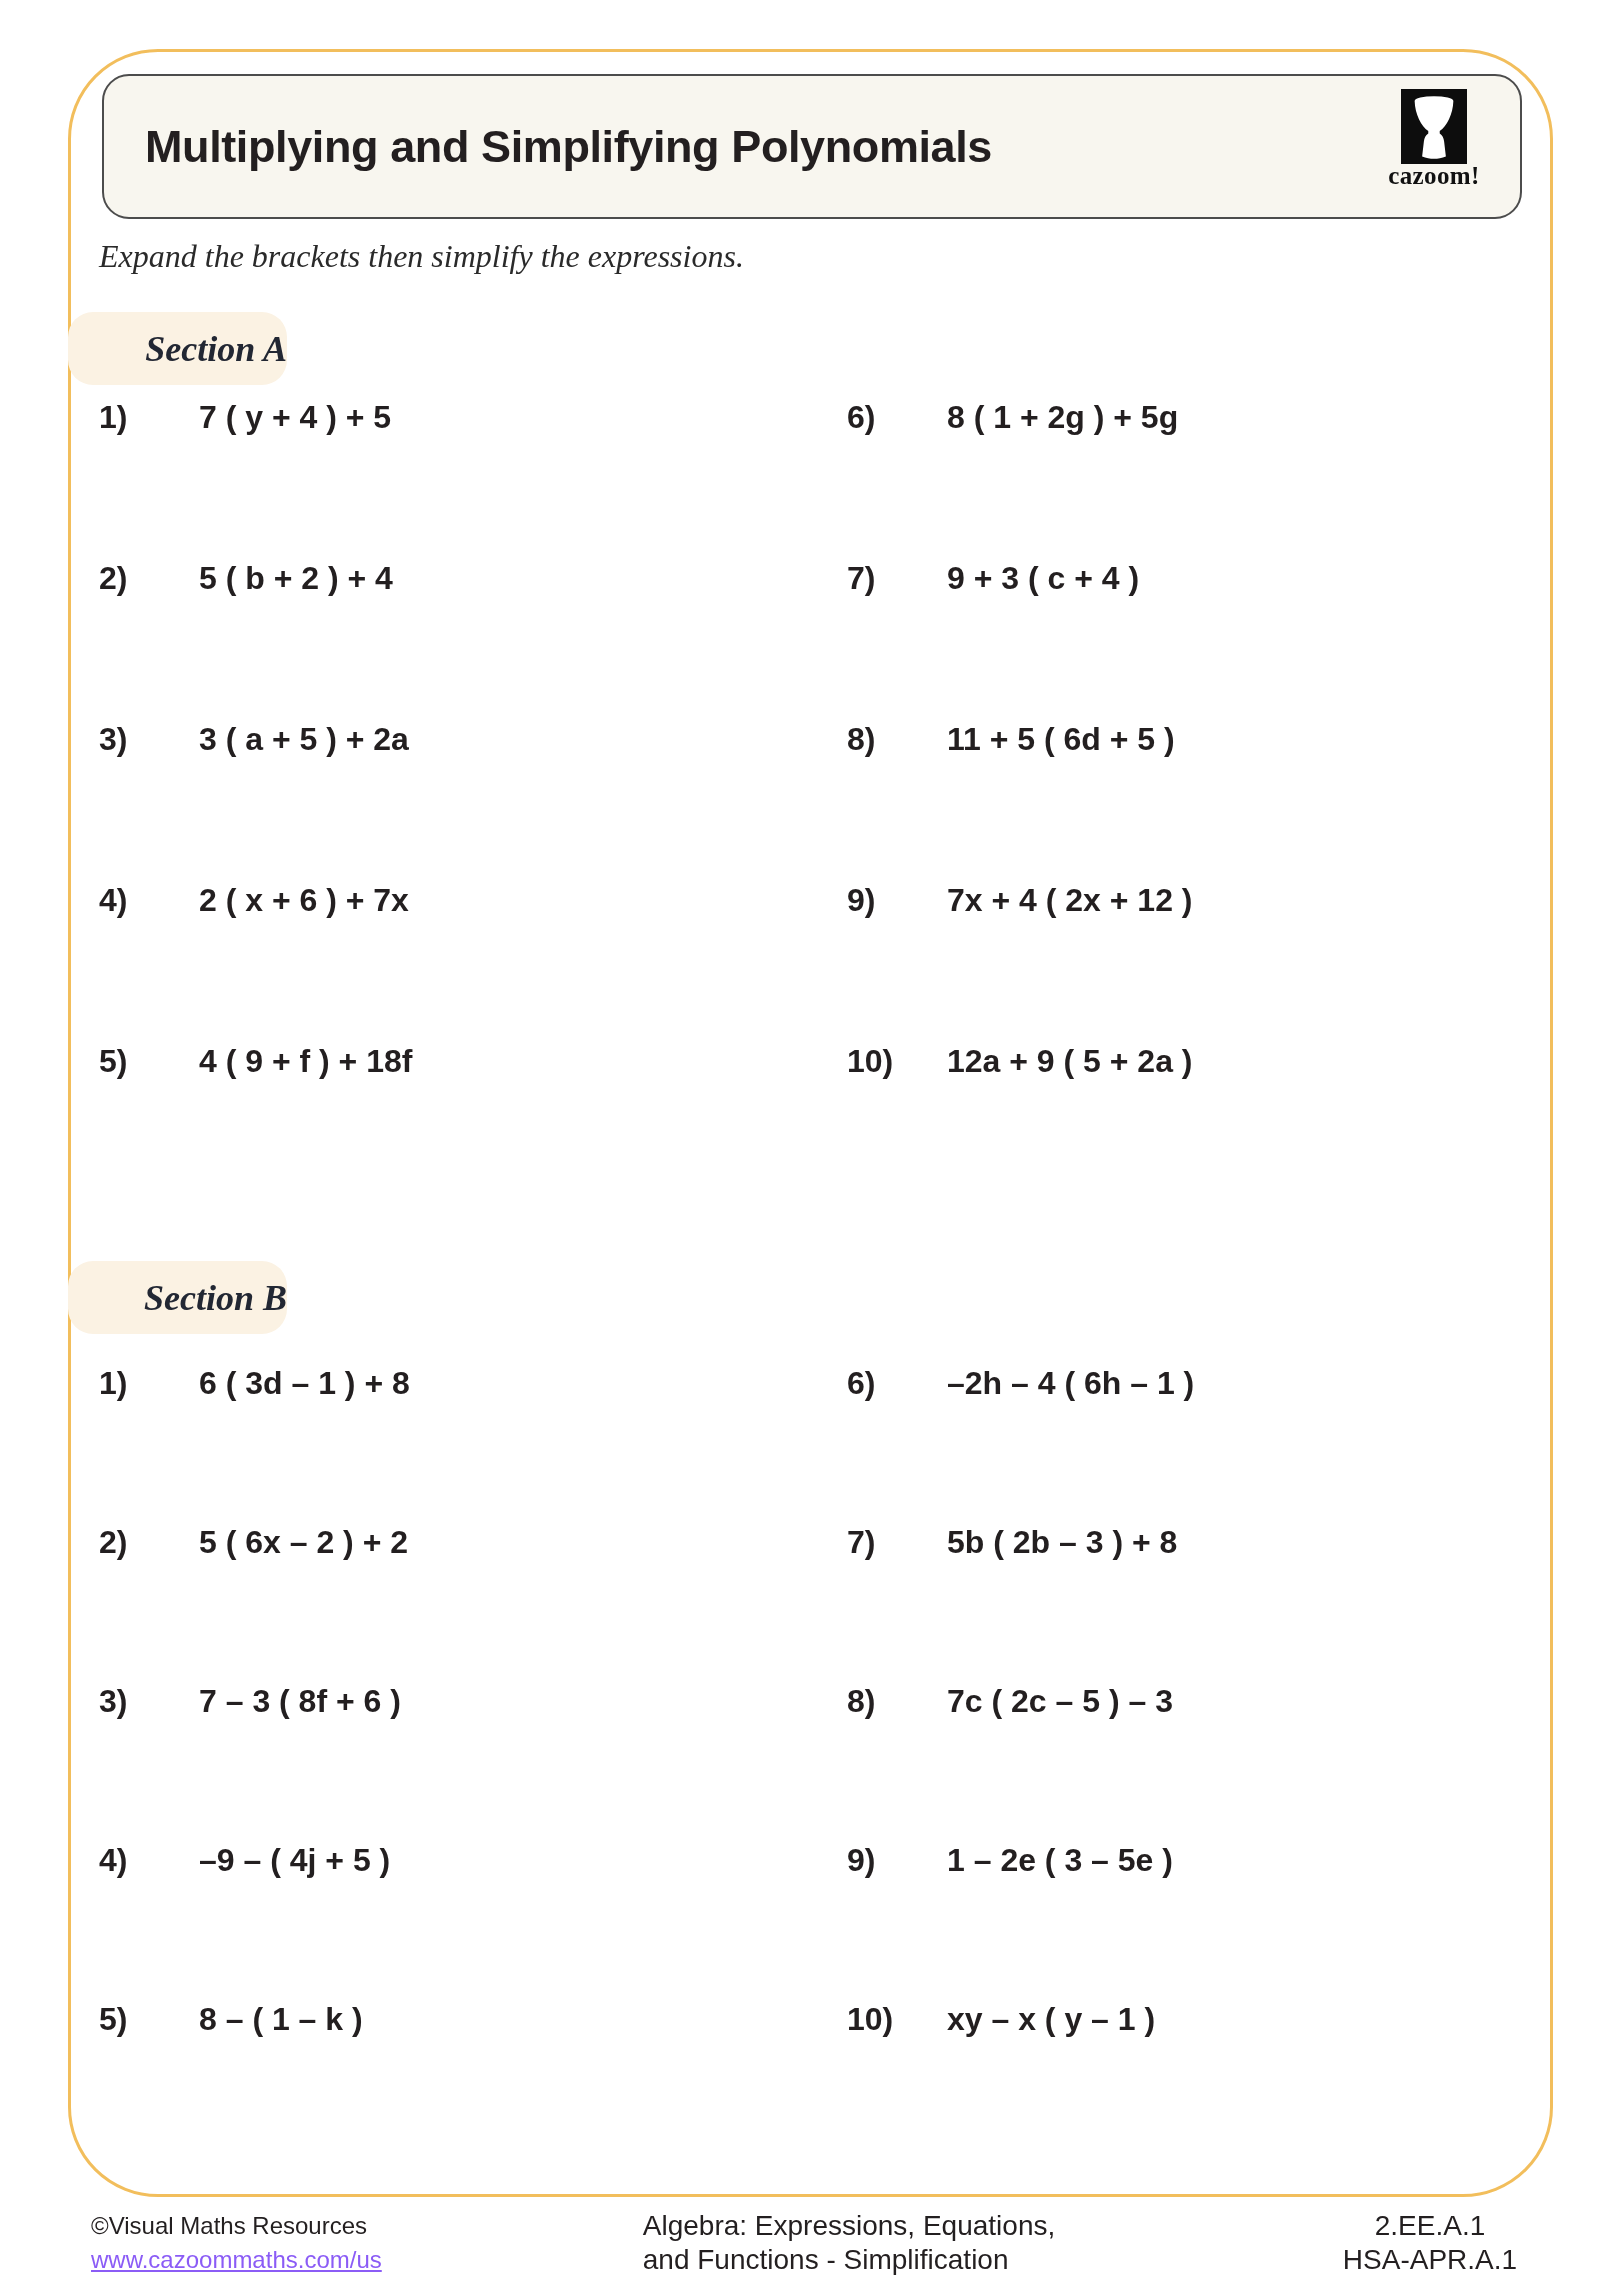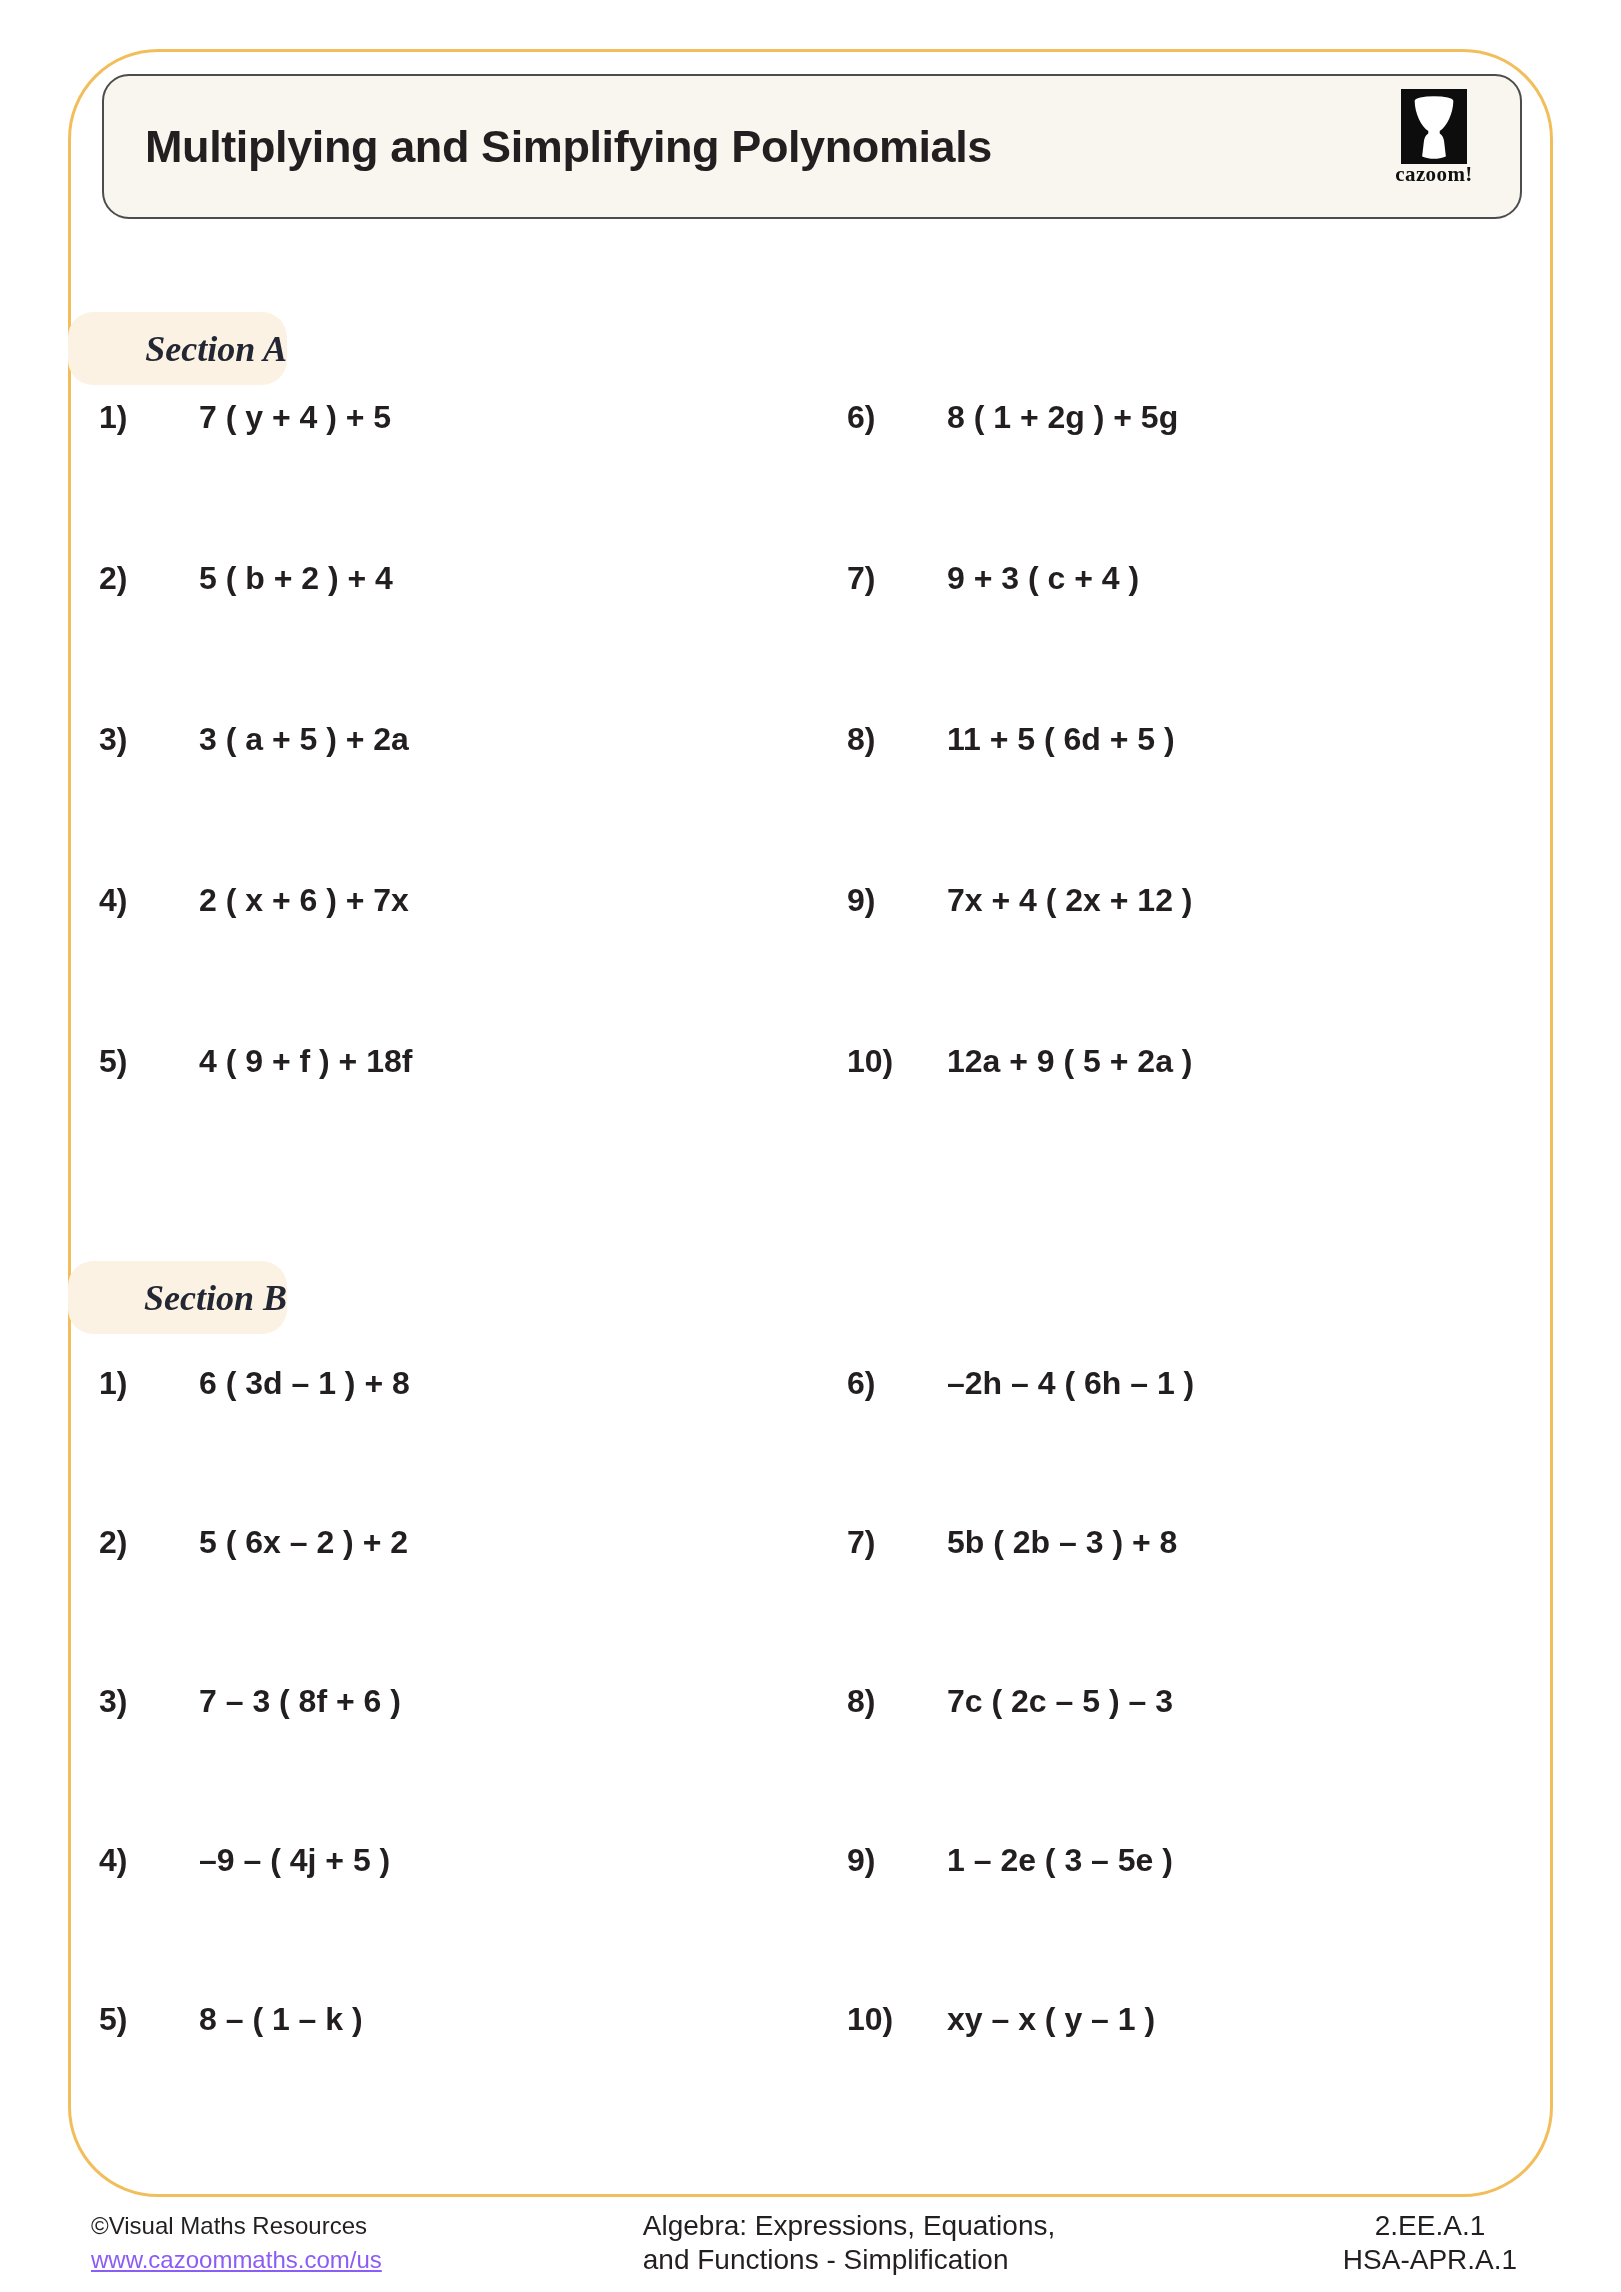--- a/index.html
+++ b/index.html
@@ -22,21 +22,21 @@
   }
   .logo {
     position:absolute; right:27px; top:12.5px; width:118px;
     display:flex; flex-direction:column; align-items:center;
   }
   .logo-square {
     width:66px; height:75px; background:#0d0d0d;
     display:flex; align-items:center; justify-content:center;
   }
   .logo-word {
-    font-family:"Liberation Serif", serif; font-weight:700; font-size:21px;
+    font-family:"Liberation Serif", serif; font-weight:700; font-size:25px;
     color:#111; margin-top:-1.8px; letter-spacing:0.4px;
   }
   .instruction {
     position:absolute; left:99px; top:238px;
     font-family:"Liberation Serif", serif; font-style:italic;
     font-size:32px; color:#2a2a2a; white-space:nowrap;
   }
   .section-badge {
     position:absolute; left:68px; width:219px; height:73px;
     background:#fbf2e3; border-radius:25px; display:flex; align-items:center;justify-content:flex-end;
@@ -81,20 +81,21 @@
     <div class="logo">
       <div class="logo-square">
         <svg width="66" height="75" viewBox="0 0 75 84" xmlns="http://www.w3.org/2000/svg">
           <path fill="#ffffff" d="M15.5,13 A22,5.5 0 0 1 59.5,13 C59,28 52,42 44,47 L44,50 C47,52 48.5,55 49,59 L51,76 C42,79.5 33,79.5 24,76 L26,59 C26.5,55 28,52 31,50 L31,47 C23,42 16,28 15.5,13 Z"></path>
         </svg>
       </div>
       <div class="logo-word">cazoom!</div>
     </div>
   </div>
 
+  <div class="instruction">Expand the brackets then simplify the expressions.</div>
 
   <div class="section-badge badge-a">
     <span class="section-label">Section A</span>
   </div>
   <div class="problems grid-a">
       <div class="problem">
         <span class="pnum">1)</span>
         <span class="pexpr">7 ( y + 4 ) + 5</span>
       </div>
       <div class="problem">

